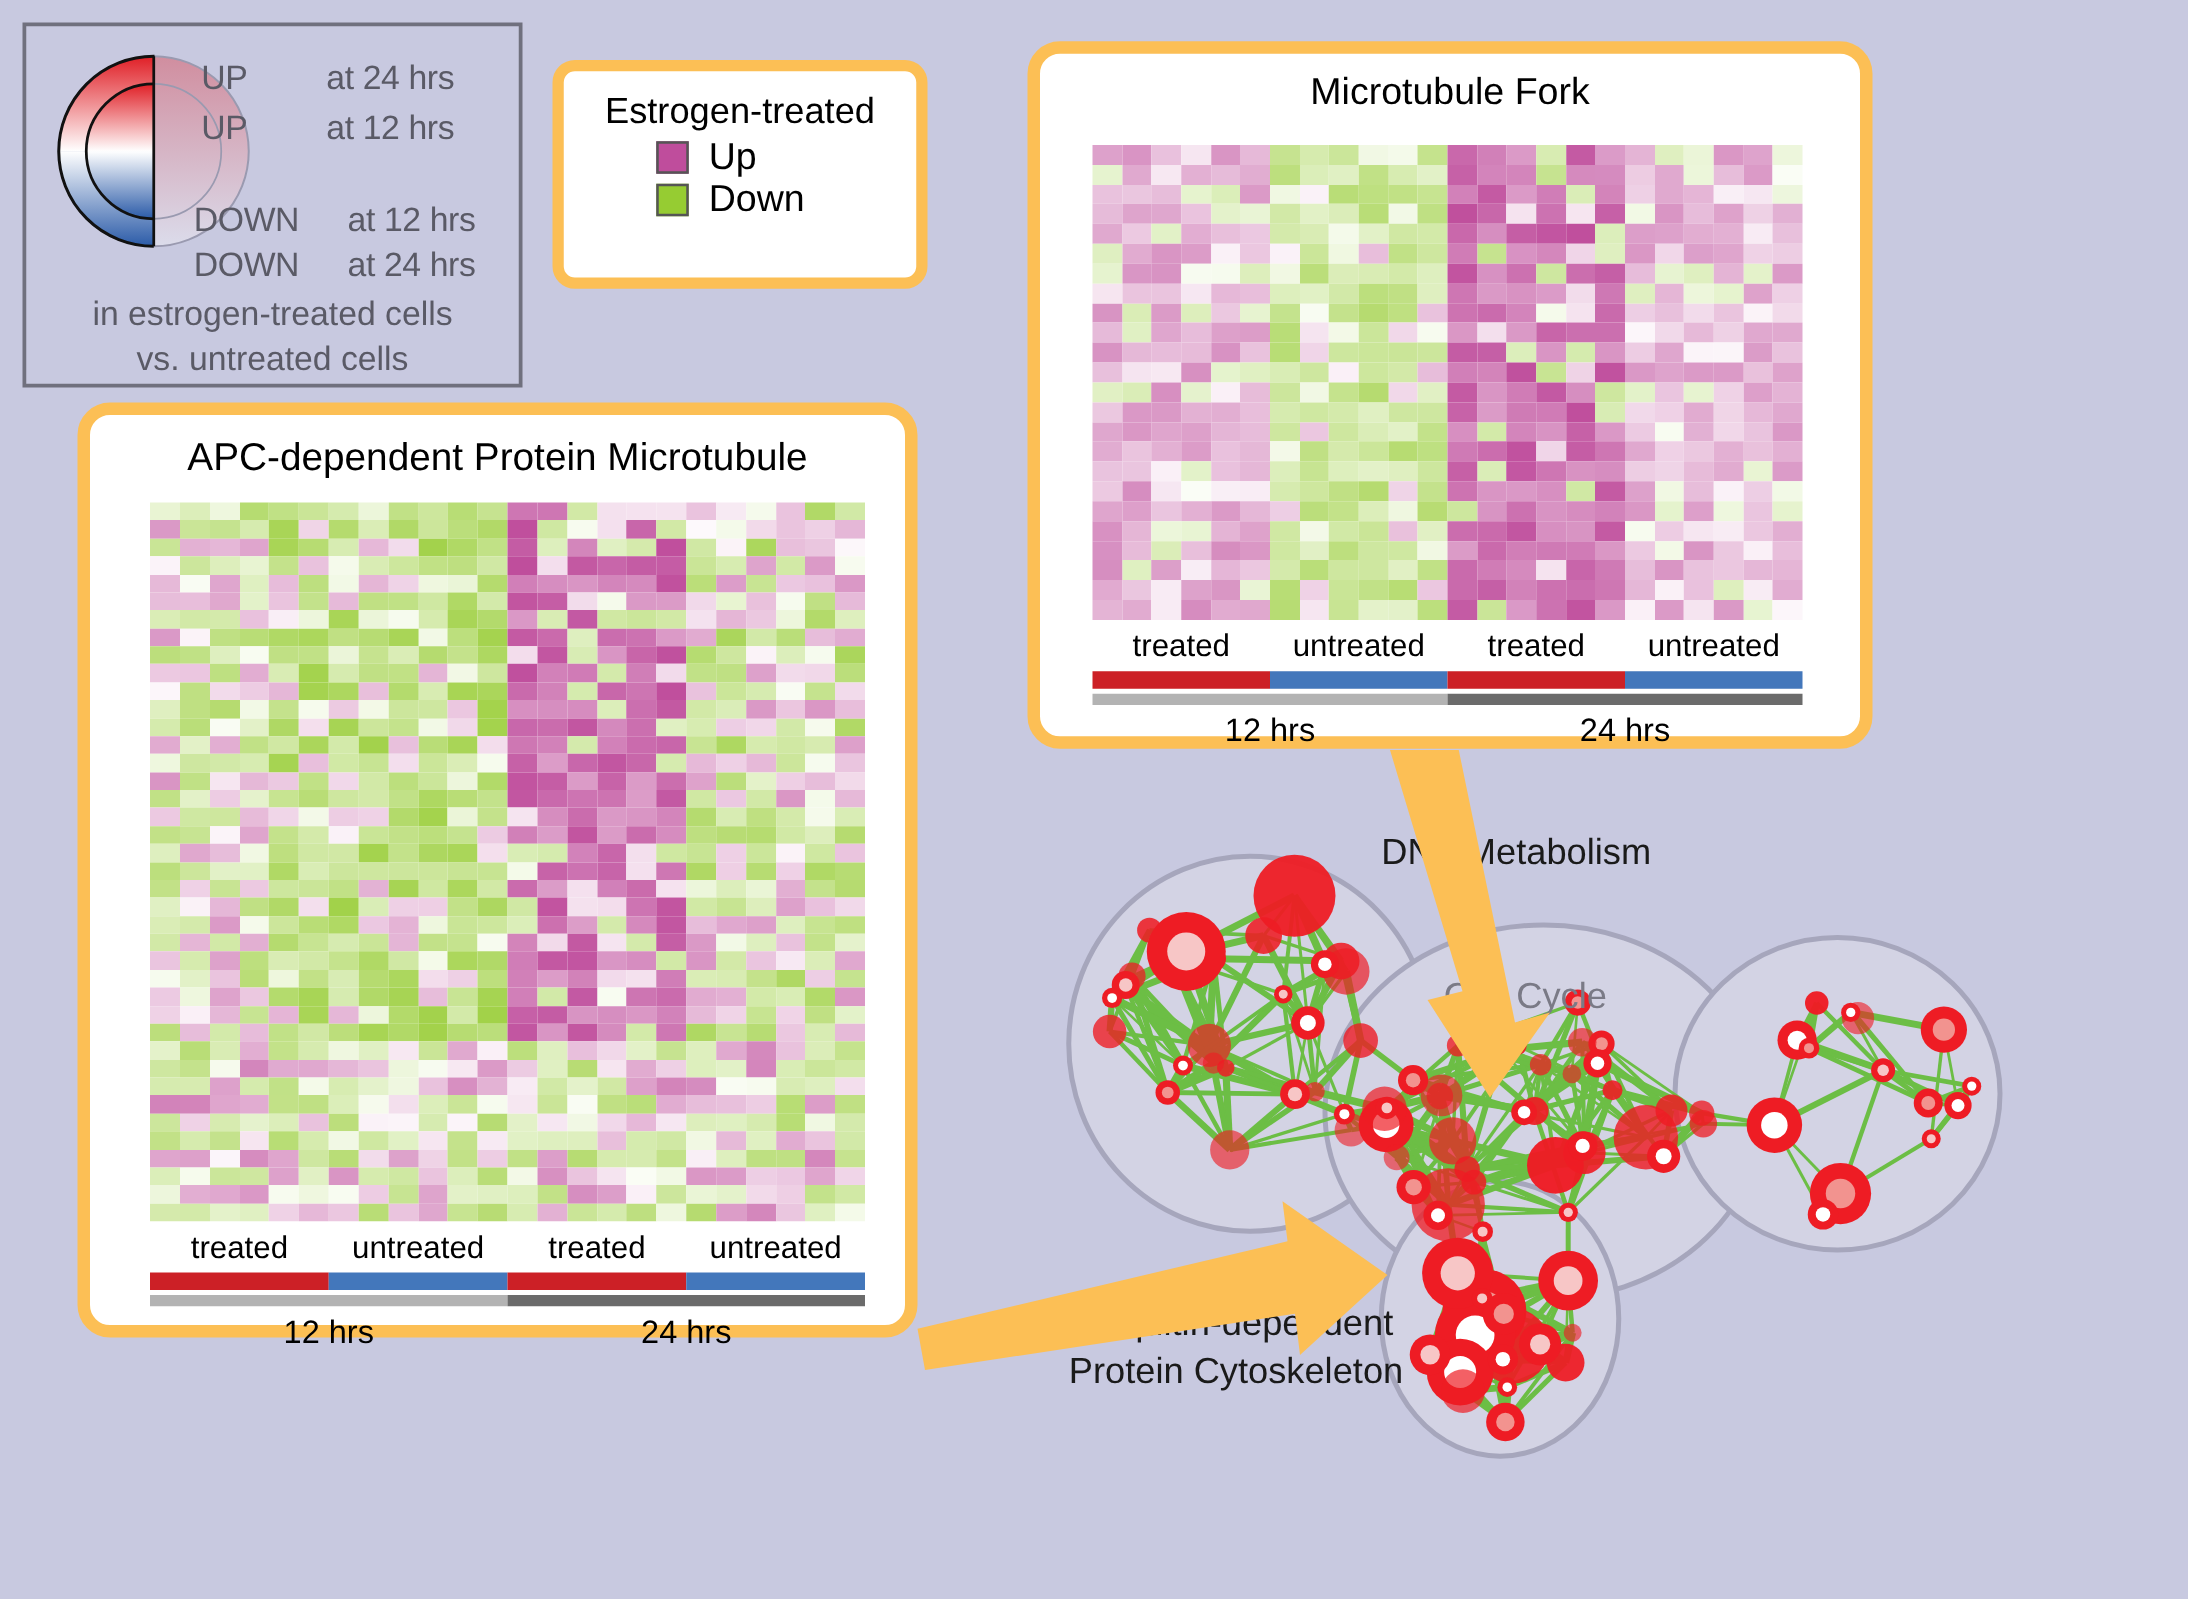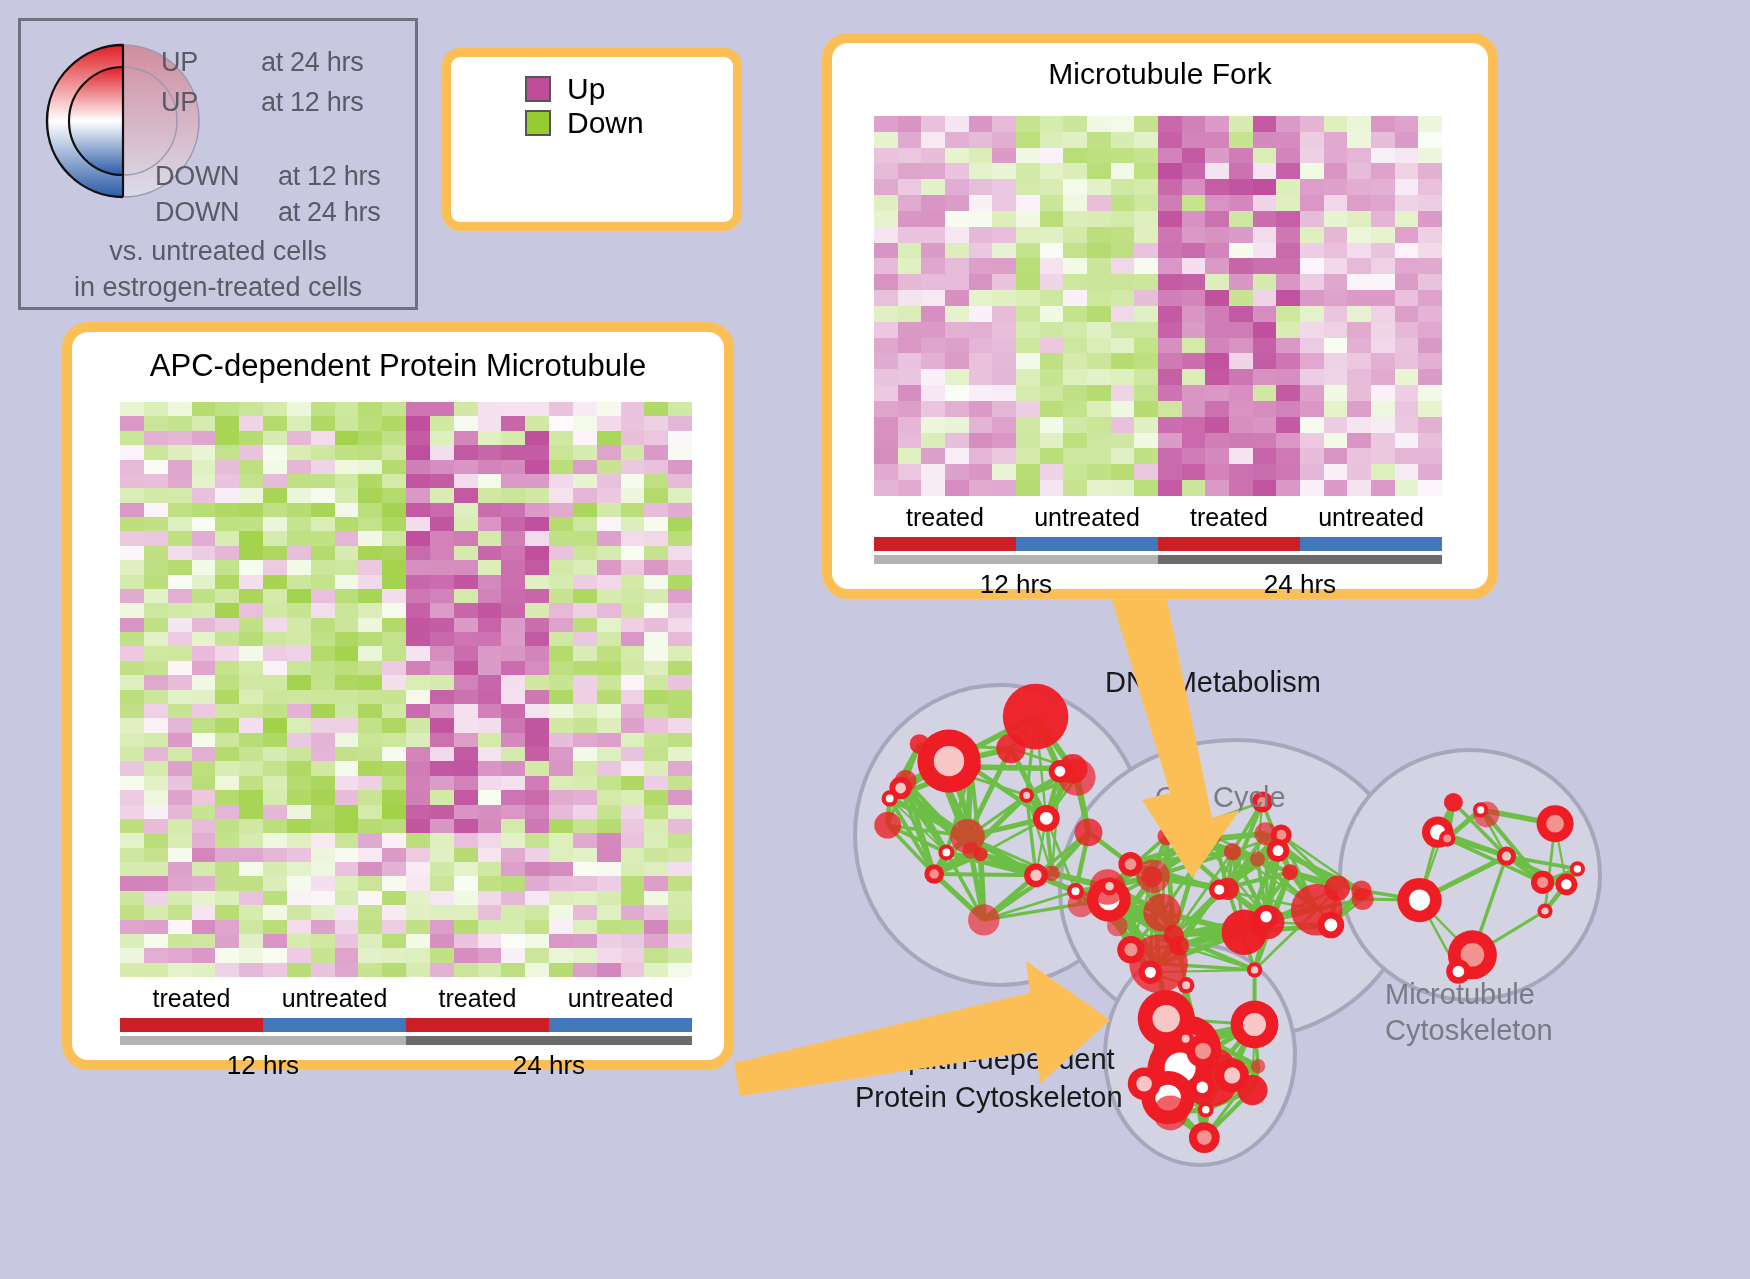--- a/index.html
+++ b/index.html
@@ -111,27 +111,28 @@
     </div>
     <div class="wheel-text" style="left:140px;top:26px;">UP</div>
     <div class="wheel-text" style="left:240px;top:26px;">at 24 hrs</div>
     <div class="wheel-text" style="left:140px;top:66px;">UP</div>
     <div class="wheel-text" style="left:240px;top:66px;">at 12 hrs</div>
     <div class="wheel-text" style="left:134px;top:140px;">DOWN</div>
     <div class="wheel-text" style="left:257px;top:140px;">at 12 hrs</div>
     <div class="wheel-text" style="left:134px;top:176px;">DOWN</div>
     <div class="wheel-text" style="left:257px;top:176px;">at 24 hrs</div>
     <div class="cw-sub">
+      <div>in estrogen-treated cells</div>
       <div>vs. untreated cells</div>
-      <div>in estrogen-treated cells</div>
     </div>
   </div>
 
   <div id="updown-legend">
     <div class="ul-title">
+      <div>Estrogen-treated</div>
     </div>
     <div class="ul-row">
       <span class="ul-sw" style="background:#bf4d9c"></span>
       <span class="ul-lbl">Up</span>
     </div>
     <div class="ul-row">
       <span class="ul-sw" style="background:#96cc32"></span>
       <span class="ul-lbl">Down</span>
     </div>
   </div>
@@ -2264,24 +2265,20 @@
           <circle cx="396.1" cy="385.3" r="4.0" fill="#f7c6c6"></circle>
           <circle cx="442.1" cy="475.4" r="16.9" fill="#ee1c24"></circle>
           <circle cx="442.1" cy="475.4" r="8.1" fill="#f7c6c6"></circle>
           <circle cx="354.1" cy="483.8" r="16.3" fill="#ee1c24"></circle>
           <circle cx="354.1" cy="483.8" r="7.8" fill="#f7c6c6"></circle>
         </g>
     </svg>
 
     <div class="net-label" id="label-dna-metabolism">DNA Metabolism</div>
     <div class="net-label" id="label-cell-cycle">Cell Cycle</div>
-    <div class="net-label" id="label-microtubule">
-      <div>Microtubule</div>
-      <div>Cytoskeleton</div>
-    </div>
     <div class="net-label" id="label-ubiquitin">
       <div>Ubiquitin-dependent</div>
       <div>Protein Cytoskeleton</div>
     </div>
   </div>
 
   <svg style="position:absolute;left:0;top:0;width:1750px;height:1279px;pointer-events:none;">
     <g fill="#fcbf55">
       <path d="M1112,600 L1167,600 L1212,818 L1240,810 L1192,878 L1142,800 L1170,793 Z"></path>
     </g>

